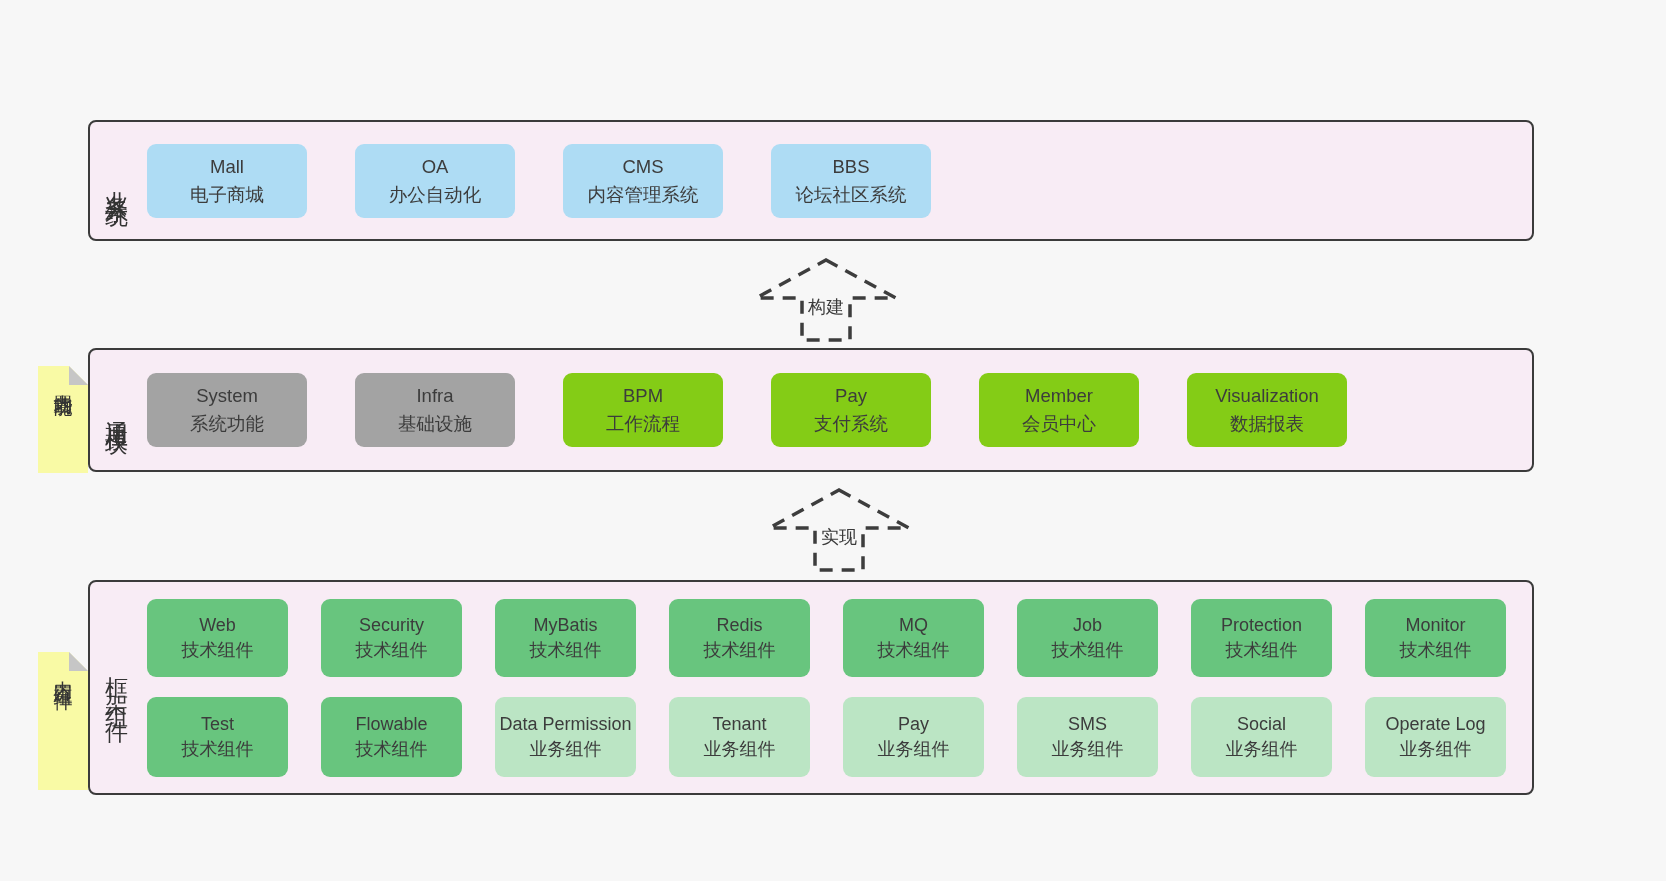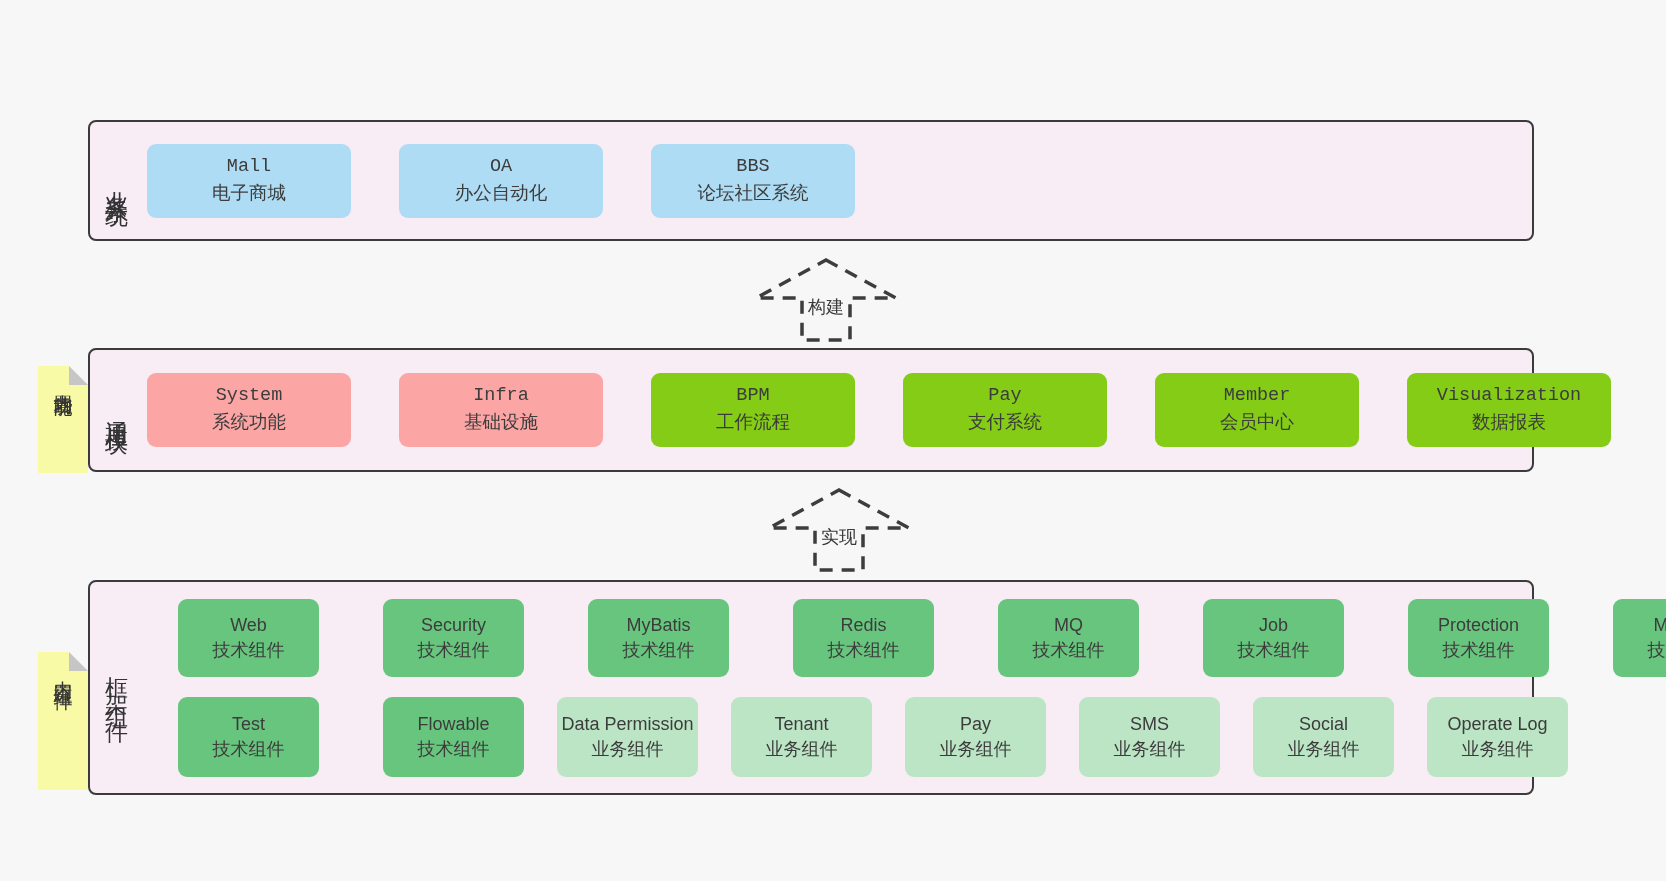--- a/index.html
+++ b/index.html
@@ -46,31 +46,31 @@
     border-radius: 9px;
     display: flex;
     flex-direction: column;
     align-items: center;
     justify-content: center;
     text-align: center;
     font-size: 18.5px;
     line-height: 1.5;
     color: #3c3c3c;
   }
-  .box.wide  { width: 204px; height: 74px; font-family: Liberation Mono, monospace; }
+  .box.wide  { width: 160px; height: 74px; }
   .box.small { width: 141px; height: 78px; font-size: 18px; line-height: 1.38; }
   .row2 .box.small { height: 80px; text-align: right; }
 
   .comp-rows { display: flex; flex-direction: column; gap: 20px; margin-left: 5px; }
   .comp-row  { display: flex; gap: 33px; }
 
   .blue       { background: #aedcf4; }
-  .red        { background: #fca5a5; }
+  .red        { background: #a3a3a3; }
   .pink       { background: #84cc16; }
-  .green      { background: #68c57e; margin-left: 31px; }
+  .green      { background: #68c57e; }
   .lightgreen { background: #bbe5c4; }
 
   
   .tag {
     position: absolute;
     left: 38px;
     width: 50px;
     background: #f9faa5;
     z-index: 3;
     display: flex;
@@ -122,20 +122,24 @@
     <div class="box-row">
       <div class="box wide blue">
         <div>Mall</div>
         <div>电子商城</div>
       </div>
       <div class="box wide blue">
         <div>OA</div>
         <div>办公自动化</div>
       </div>
       <div class="box wide blue">
+        <div>CMS</div>
+        <div>内容管理系统</div>
+      </div>
+      <div class="box wide blue">
         <div>BBS</div>
         <div>论坛社区系统</div>
       </div>
     </div>
   </section>
 
   <div class="up-arrow arrow-build">
     <svg viewBox="0 0 146 86">
       <path d="M73 3 L143 41 H97 V83 H49 V41 H3 Z" fill="none" stroke="#3d3d3d" stroke-width="3.5" stroke-dasharray="13 9" stroke-linejoin="miter"></path>
     </svg>

